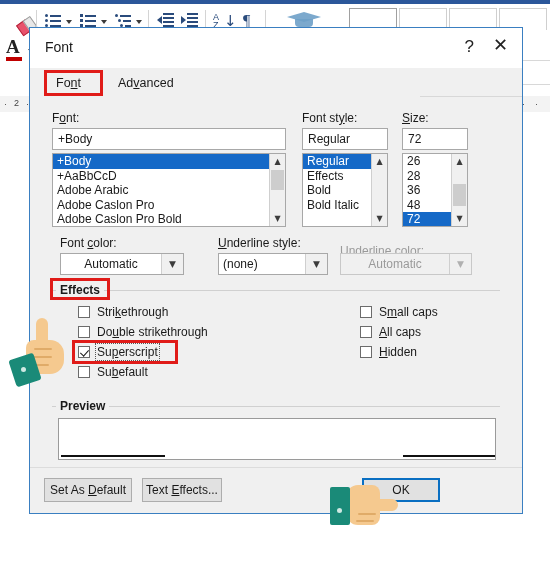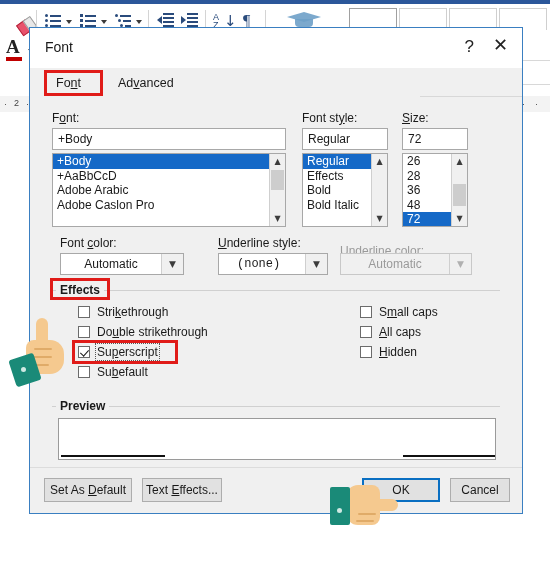--- a/index.html
+++ b/index.html
@@ -282,21 +282,21 @@
     cursor: pointer;
   }
   .combo.disabled { background: #f0f0f0; border-color: #c8c8c8; }
   .combo-val {
     position: absolute; left: 0; right: 22px; top: 0; bottom: 0;
     line-height: 20px; text-align: center;
     font-size: 12px; color: #1a1a1a;
     font-family: "Liberation Sans", sans-serif;
   }
   .combo.disabled .combo-val { color: #9a9a9a; }
-  .combo-val.left { text-align: left; padding-left: 18px; font-family: Liberation Mono, monospace; }
+  .combo-val.left { text-align: left; padding-left: 4px; }
   .combo-btn {
     position: absolute; right: 0; top: 0;
     width: 21px; height: 20px;
     background: #f0f0f0;
     border-left: 1px solid #cfcfcf;
     text-align: center; line-height: 20px;
     font-size: 9px; color: #3c3c3c;
     font-family: "DejaVu Sans", sans-serif;
   }
   .combo.disabled .combo-btn { color: #b0b0b0; }
@@ -523,20 +523,21 @@
       <div class="panel">
 
         <div class="lbl" style="left:22px; top:15px;"><span>F</span><span class="u">o</span><span>nt:</span></div>
         <div class="tbox" style="left:22px; top:32px; width:234px; height:22px;">+Body</div>
 
         <div class="listbox" style="left:22px; top:57px; width:234px; height:74px;">
           <div class="lrow sel">+Body</div>
           <div class="lrow">+AaBbCcD</div>
           <div class="lrow">Adobe Arabic</div>
           <div class="lrow">Adobe Caslon Pro</div>
+          <div class="lrow">Adobe Caslon Pro Bold</div>
           <div class="sbar">
             <div class="sbtn up">▲</div>
             <div class="sthumb" style="top:16px; height:20px;"></div>
             <div class="sbtn dn">▼</div>
           </div>
         </div>
 
         <div class="lbl" style="left:272px; top:15px;"><span>Font st</span><span class="u">y</span><span>le:</span></div>
         <div class="tbox" style="left:272px; top:32px; width:86px; height:22px;">Regular</div>
         <div class="listbox" style="left:272px; top:57px; width:86px; height:74px;">
@@ -625,21 +626,20 @@
           <div class="pv-line" style="left:2px; top:36px; width:104px;"></div>
           <div class="pv-line" style="left:344px; top:36px; width:92px;"></div>
         </div>
         <div class="pv-caption" style="left:28px; top:370px;">This is the body theme font. The current document theme defines which font will be used.</div>
       </div>
 
       <div class="dlg-footer">
         <div class="btn" style="left:14px; top:10px; width:88px;"><span>Set As </span><span class="u">D</span><span>efault</span></div>
         <div class="btn" style="left:112px; top:10px; width:80px;"><span>Text </span><span class="u">E</span><span>ffects...</span></div>
         <div class="btn primary" style="left:332px; top:10px; width:78px;">OK</div>
-        <div class="btn" style="left:420px; top:10px; width:60px;">Cancel</div>
       </div>
 
     </div>
   </div>
 
   <div class="hand" style="left:12px; top:318px; width:62px; height:68px;">
     <div class="finger" style="left:24px; top:0px; width:12px; height:34px; border-radius:6px 6px 3px 3px;"></div>
     <div class="palm" style="left:14px; top:22px; width:38px; height:34px; border-radius:8px 14px 14px 8px;"></div>
     <div class="crease" style="left:22px; top:30px; width:18px;"></div>
     <div class="crease" style="left:20px; top:38px; width:20px;"></div>

